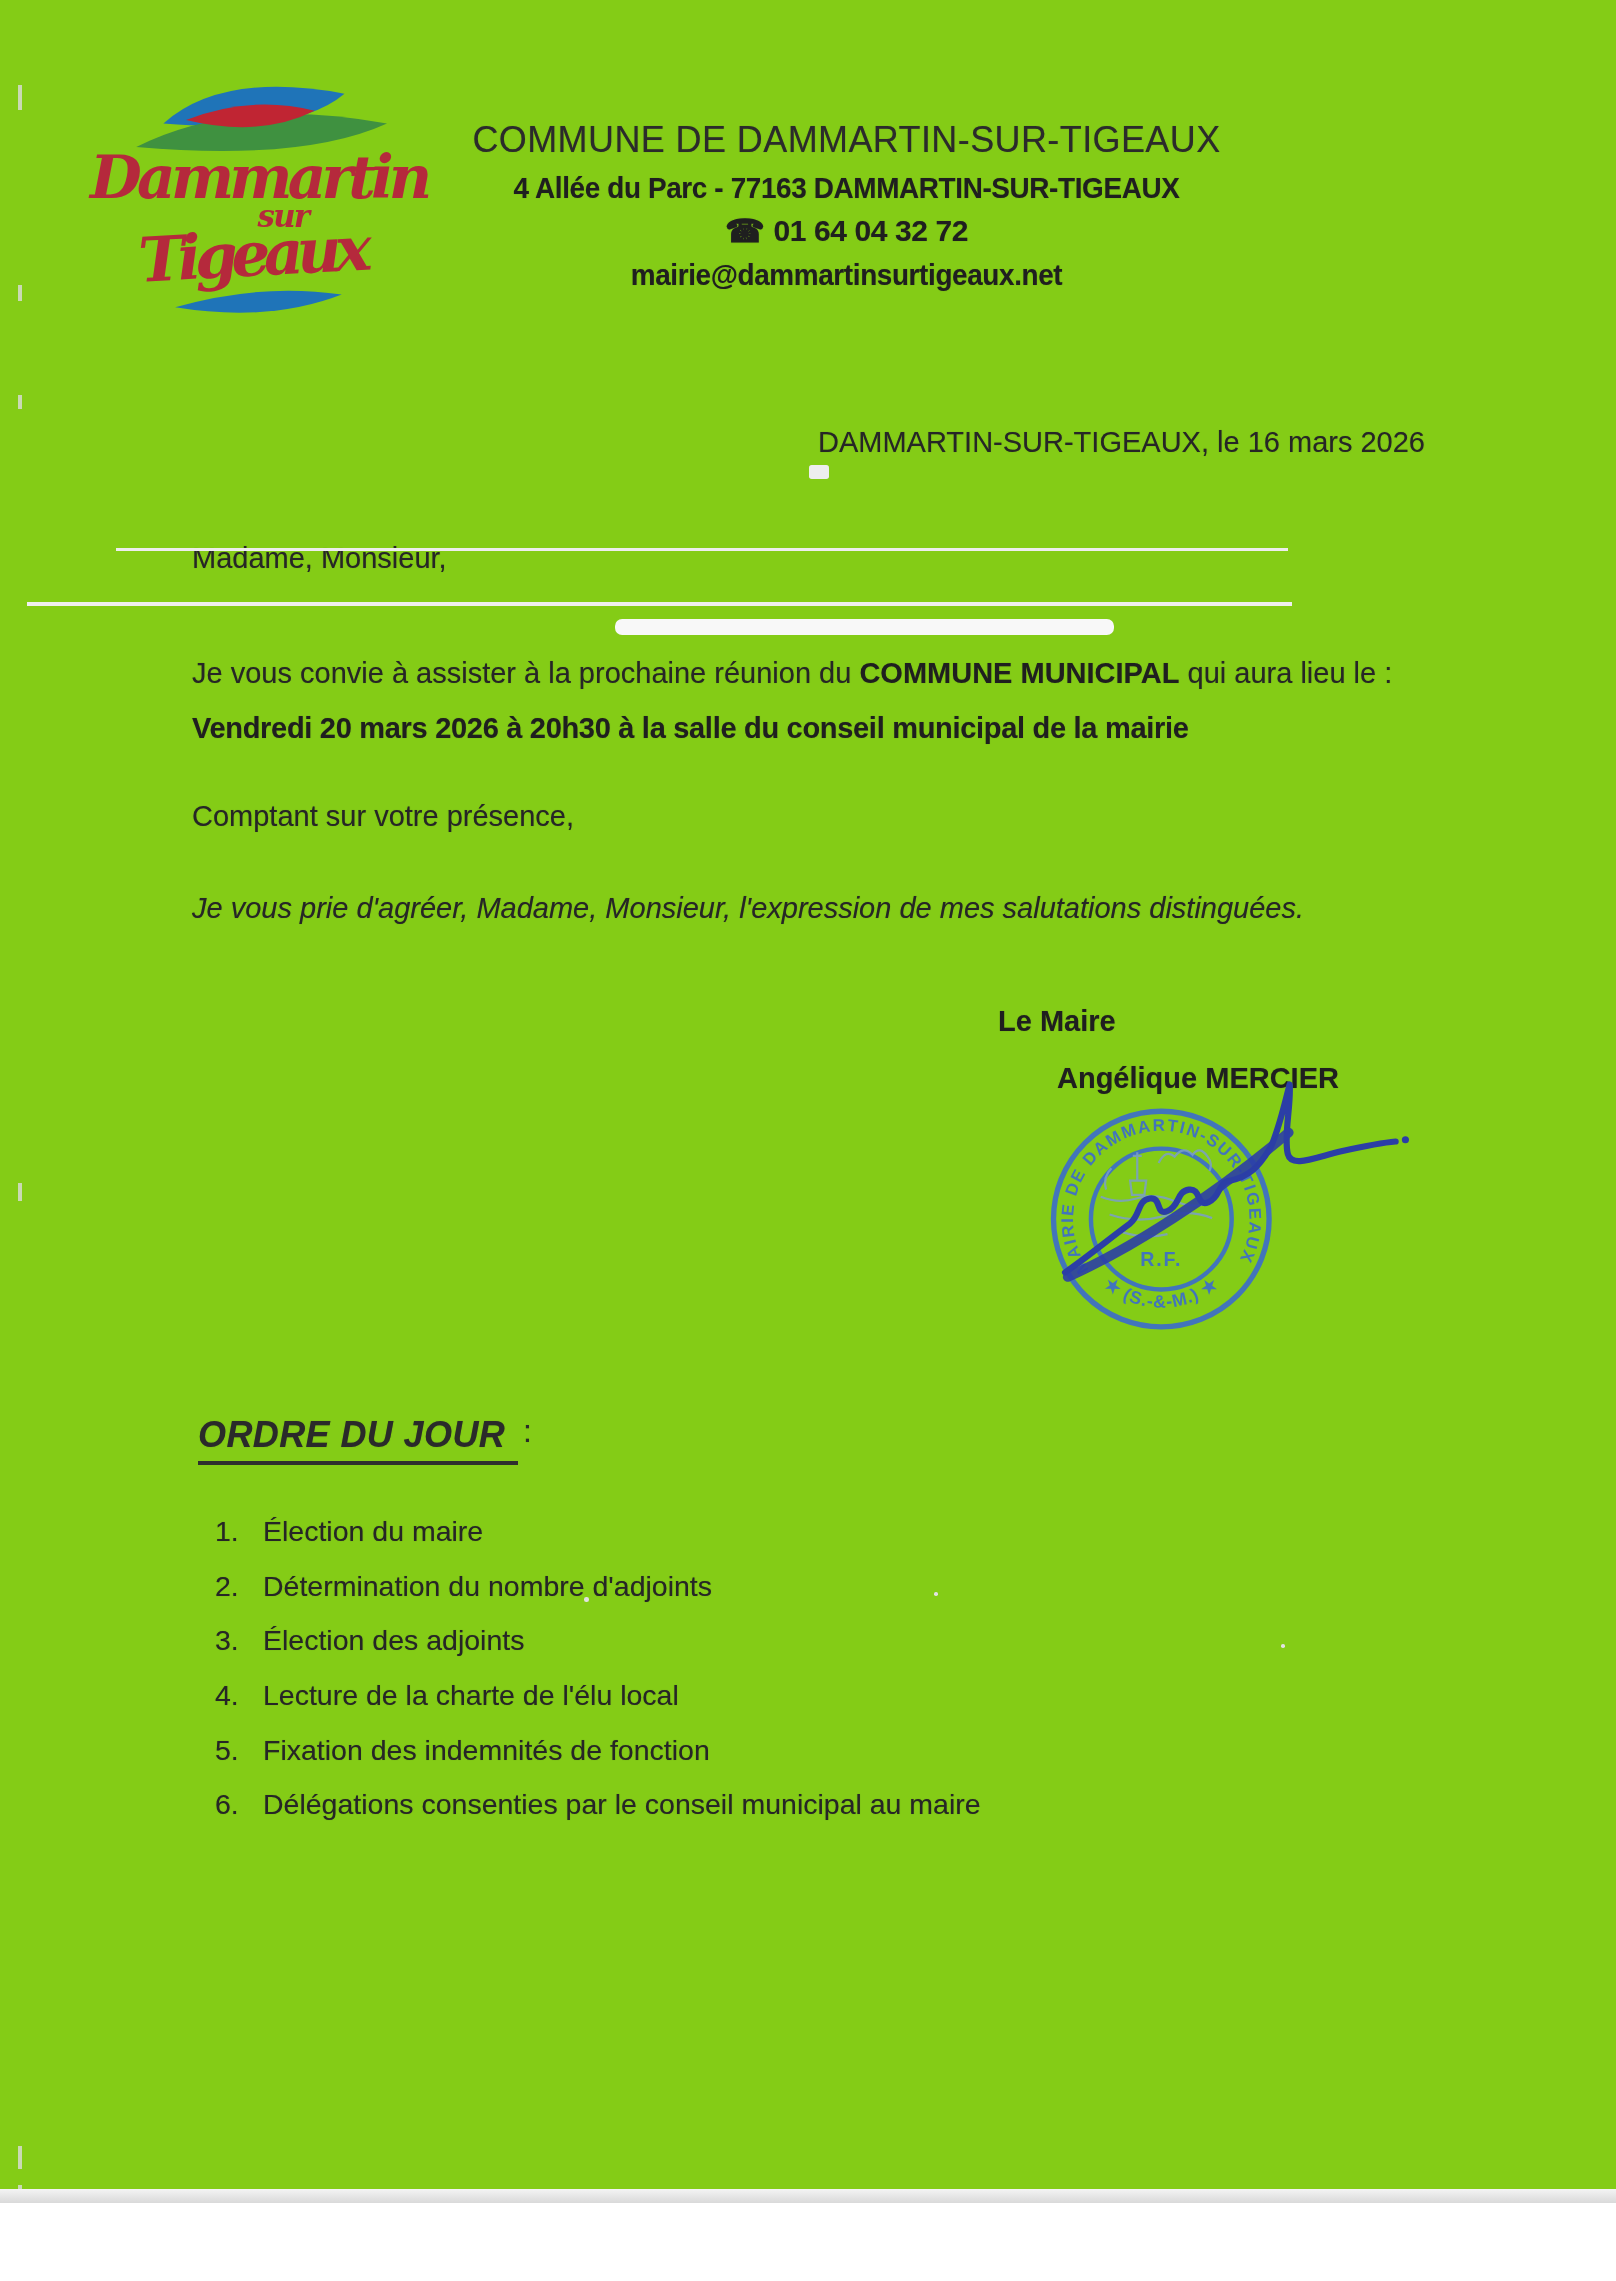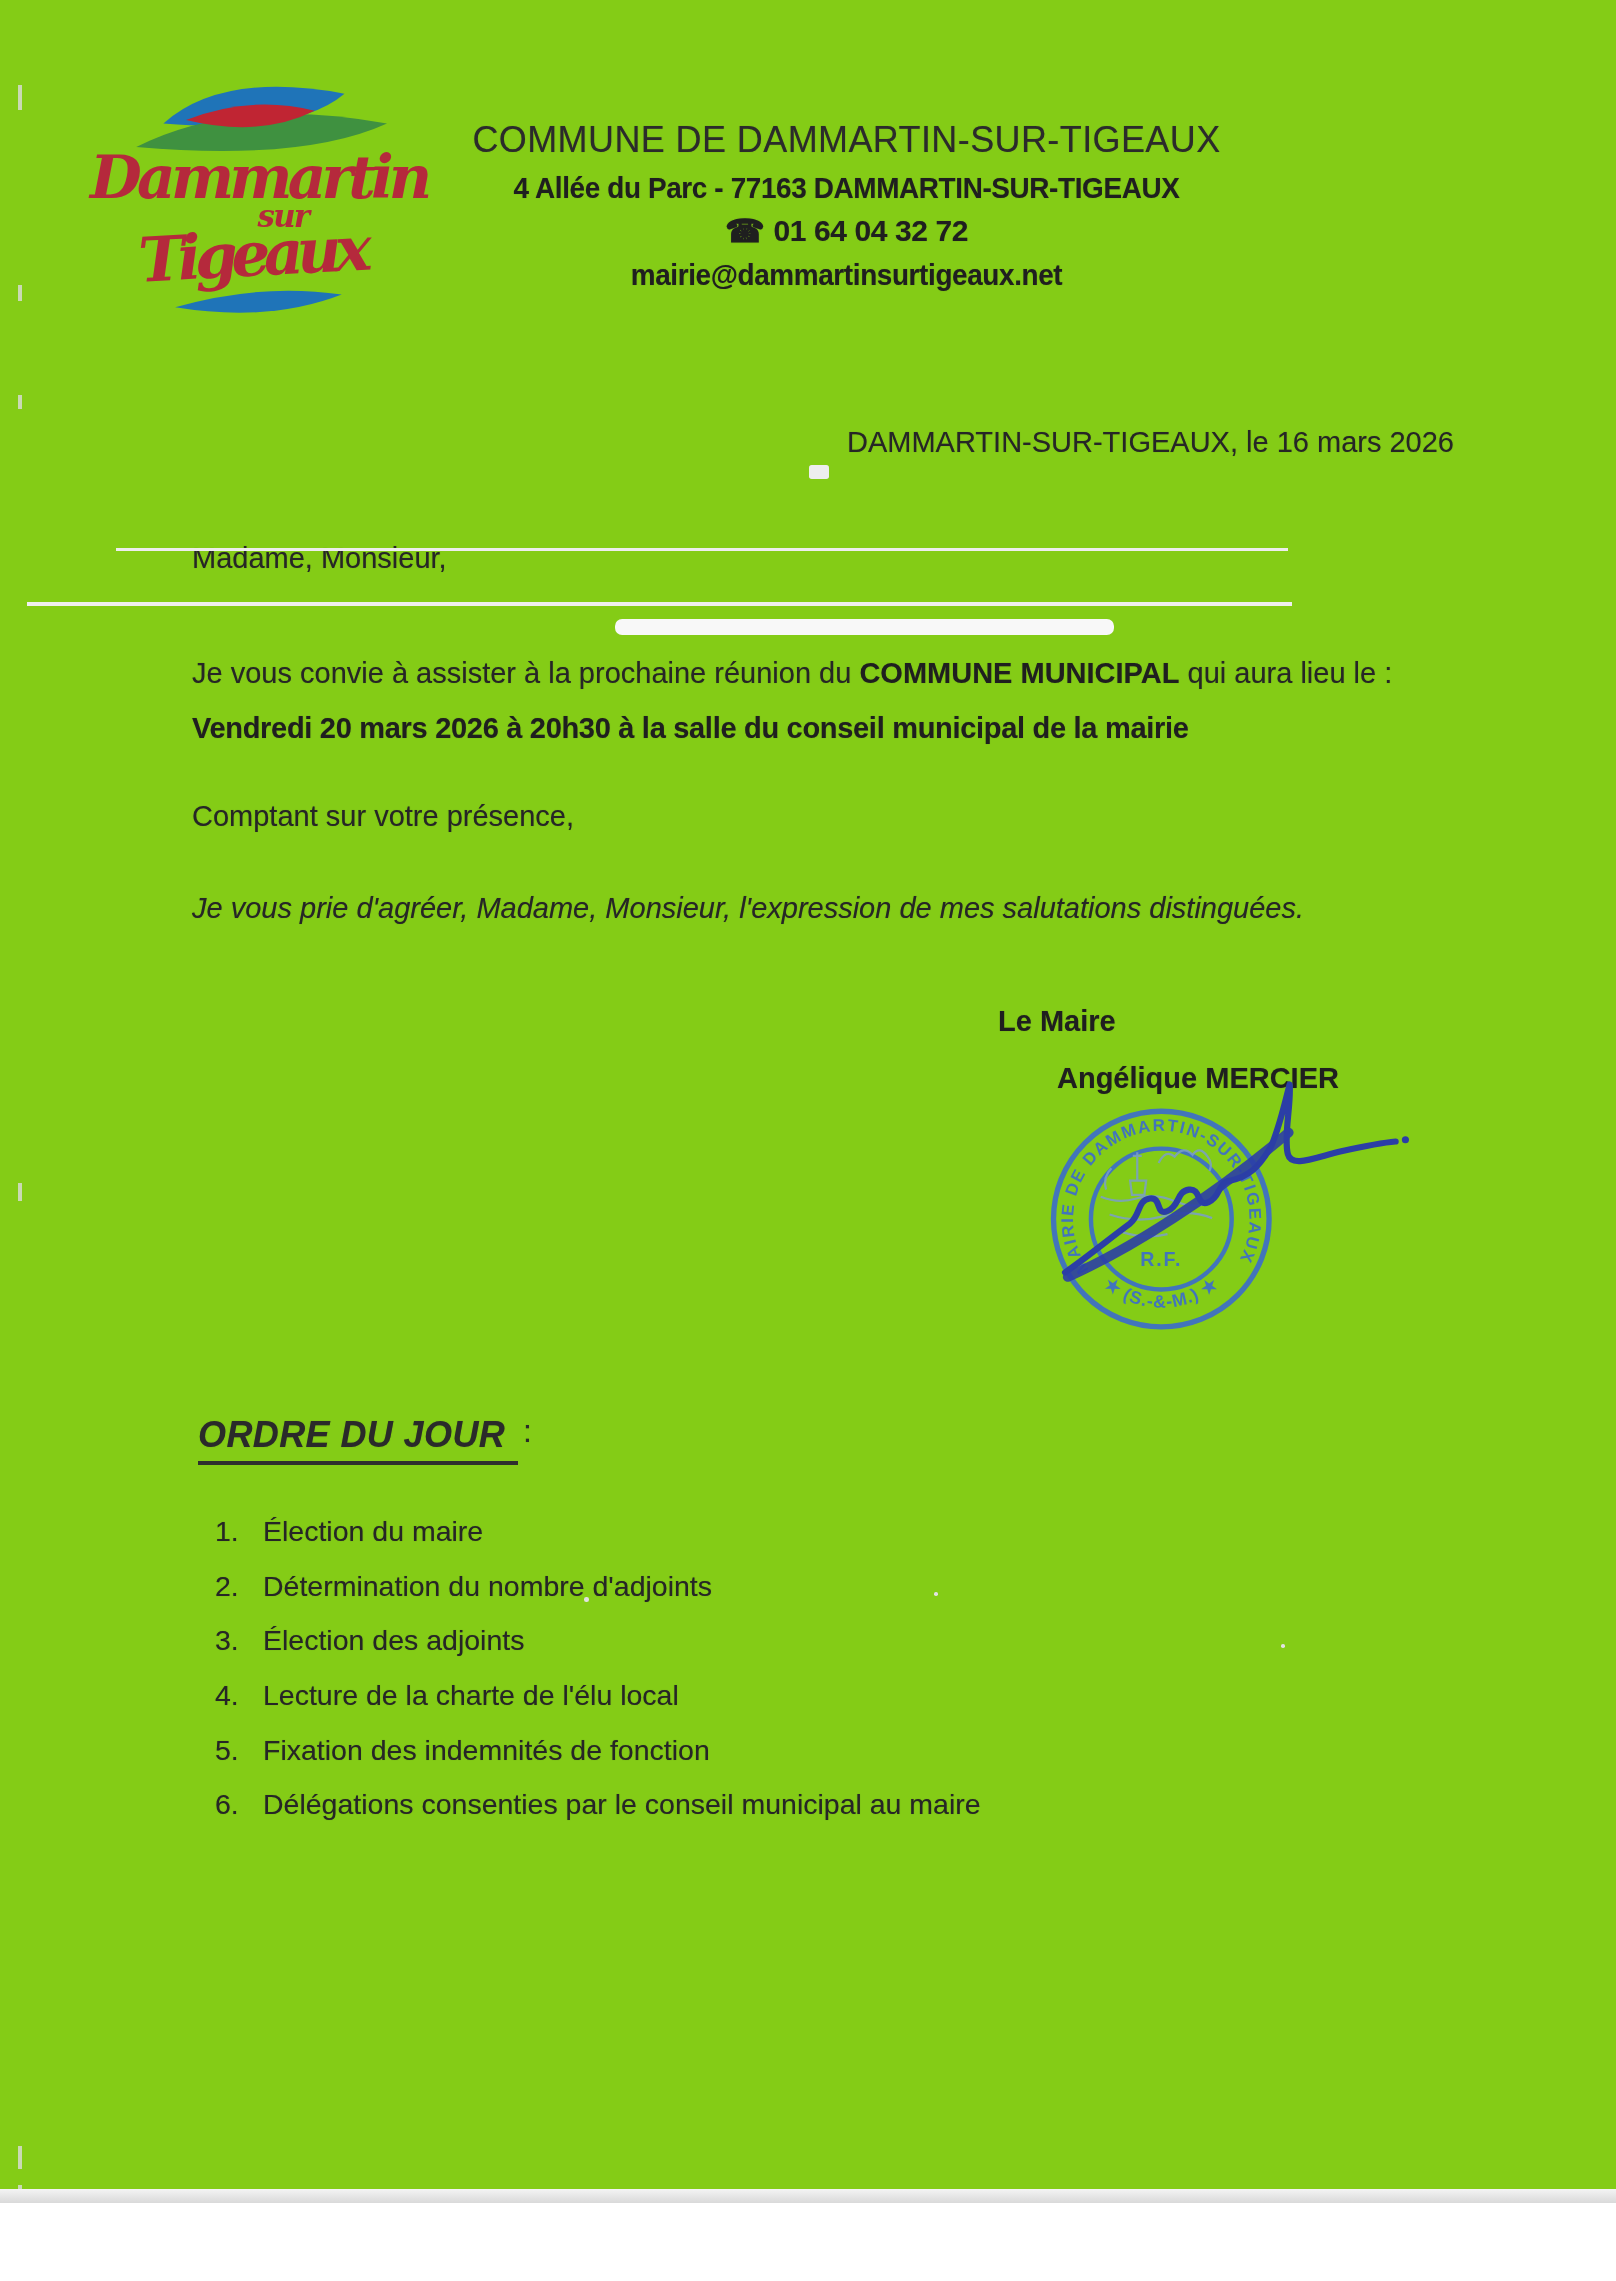--- a/index.html
+++ b/index.html
@@ -51,21 +51,21 @@
     <path d="M98,261 Q192,234 282,247 Q202,278 98,261 Z" fill="#1f74b8"></path>
   </svg>
 
   <div class="abs scan" id="header-block">
     <div class="commune-line">COMMUNE DE DAMMARTIN-SUR-TIGEAUX</div>
     <div class="hdr-bold cond" style="margin-top:7.1px;">4 Allée du Parc - 77163 DAMMARTIN-SUR-TIGEAUX</div>
     <div class="hdr-bold" style="margin-top:3.6px;" id="header-phone"><span class="glyph">☎</span><span>01 64 04 32 72</span></div>
     <div class="hdr-bold cond" style="margin-top:3.6px;">mairie@dammartinsurtigeaux.net</div>
   </div>
 
-  <div class="abs scan t33" style="left:847px;top:424px;">DAMMARTIN-SUR-TIGEAUX, le 16 mars 2026</div>
+  <div class="abs scan t33" style="left:818px;top:424px;">DAMMARTIN-SUR-TIGEAUX, le 16 mars 2026</div>
 
   <div class="abs scan t33" style="left:192px;top:540px;">Madame, Monsieur,</div>
 
   <div class="abs scan t32" id="para-invite"><span>Je vous convie à assister à la prochaine réunion du </span><span class="bold">COMMUNE MUNICIPAL</span><span> qui aura lieu le :</span></div>
 
   <div class="abs scan t32" id="meeting-line">Vendredi 20 mars 2026 à 20h30 à la salle du conseil municipal de la mairie</div>
 
   <div class="abs scan t32" style="left:192px;top:798px;">Comptant sur votre présence,</div>
   <div class="abs scan t32" style="left:192px;top:890px;font-style:italic;">Je vous prie d'agréer, Madame, Monsieur, l'expression de mes salutations distinguées.</div>
 

